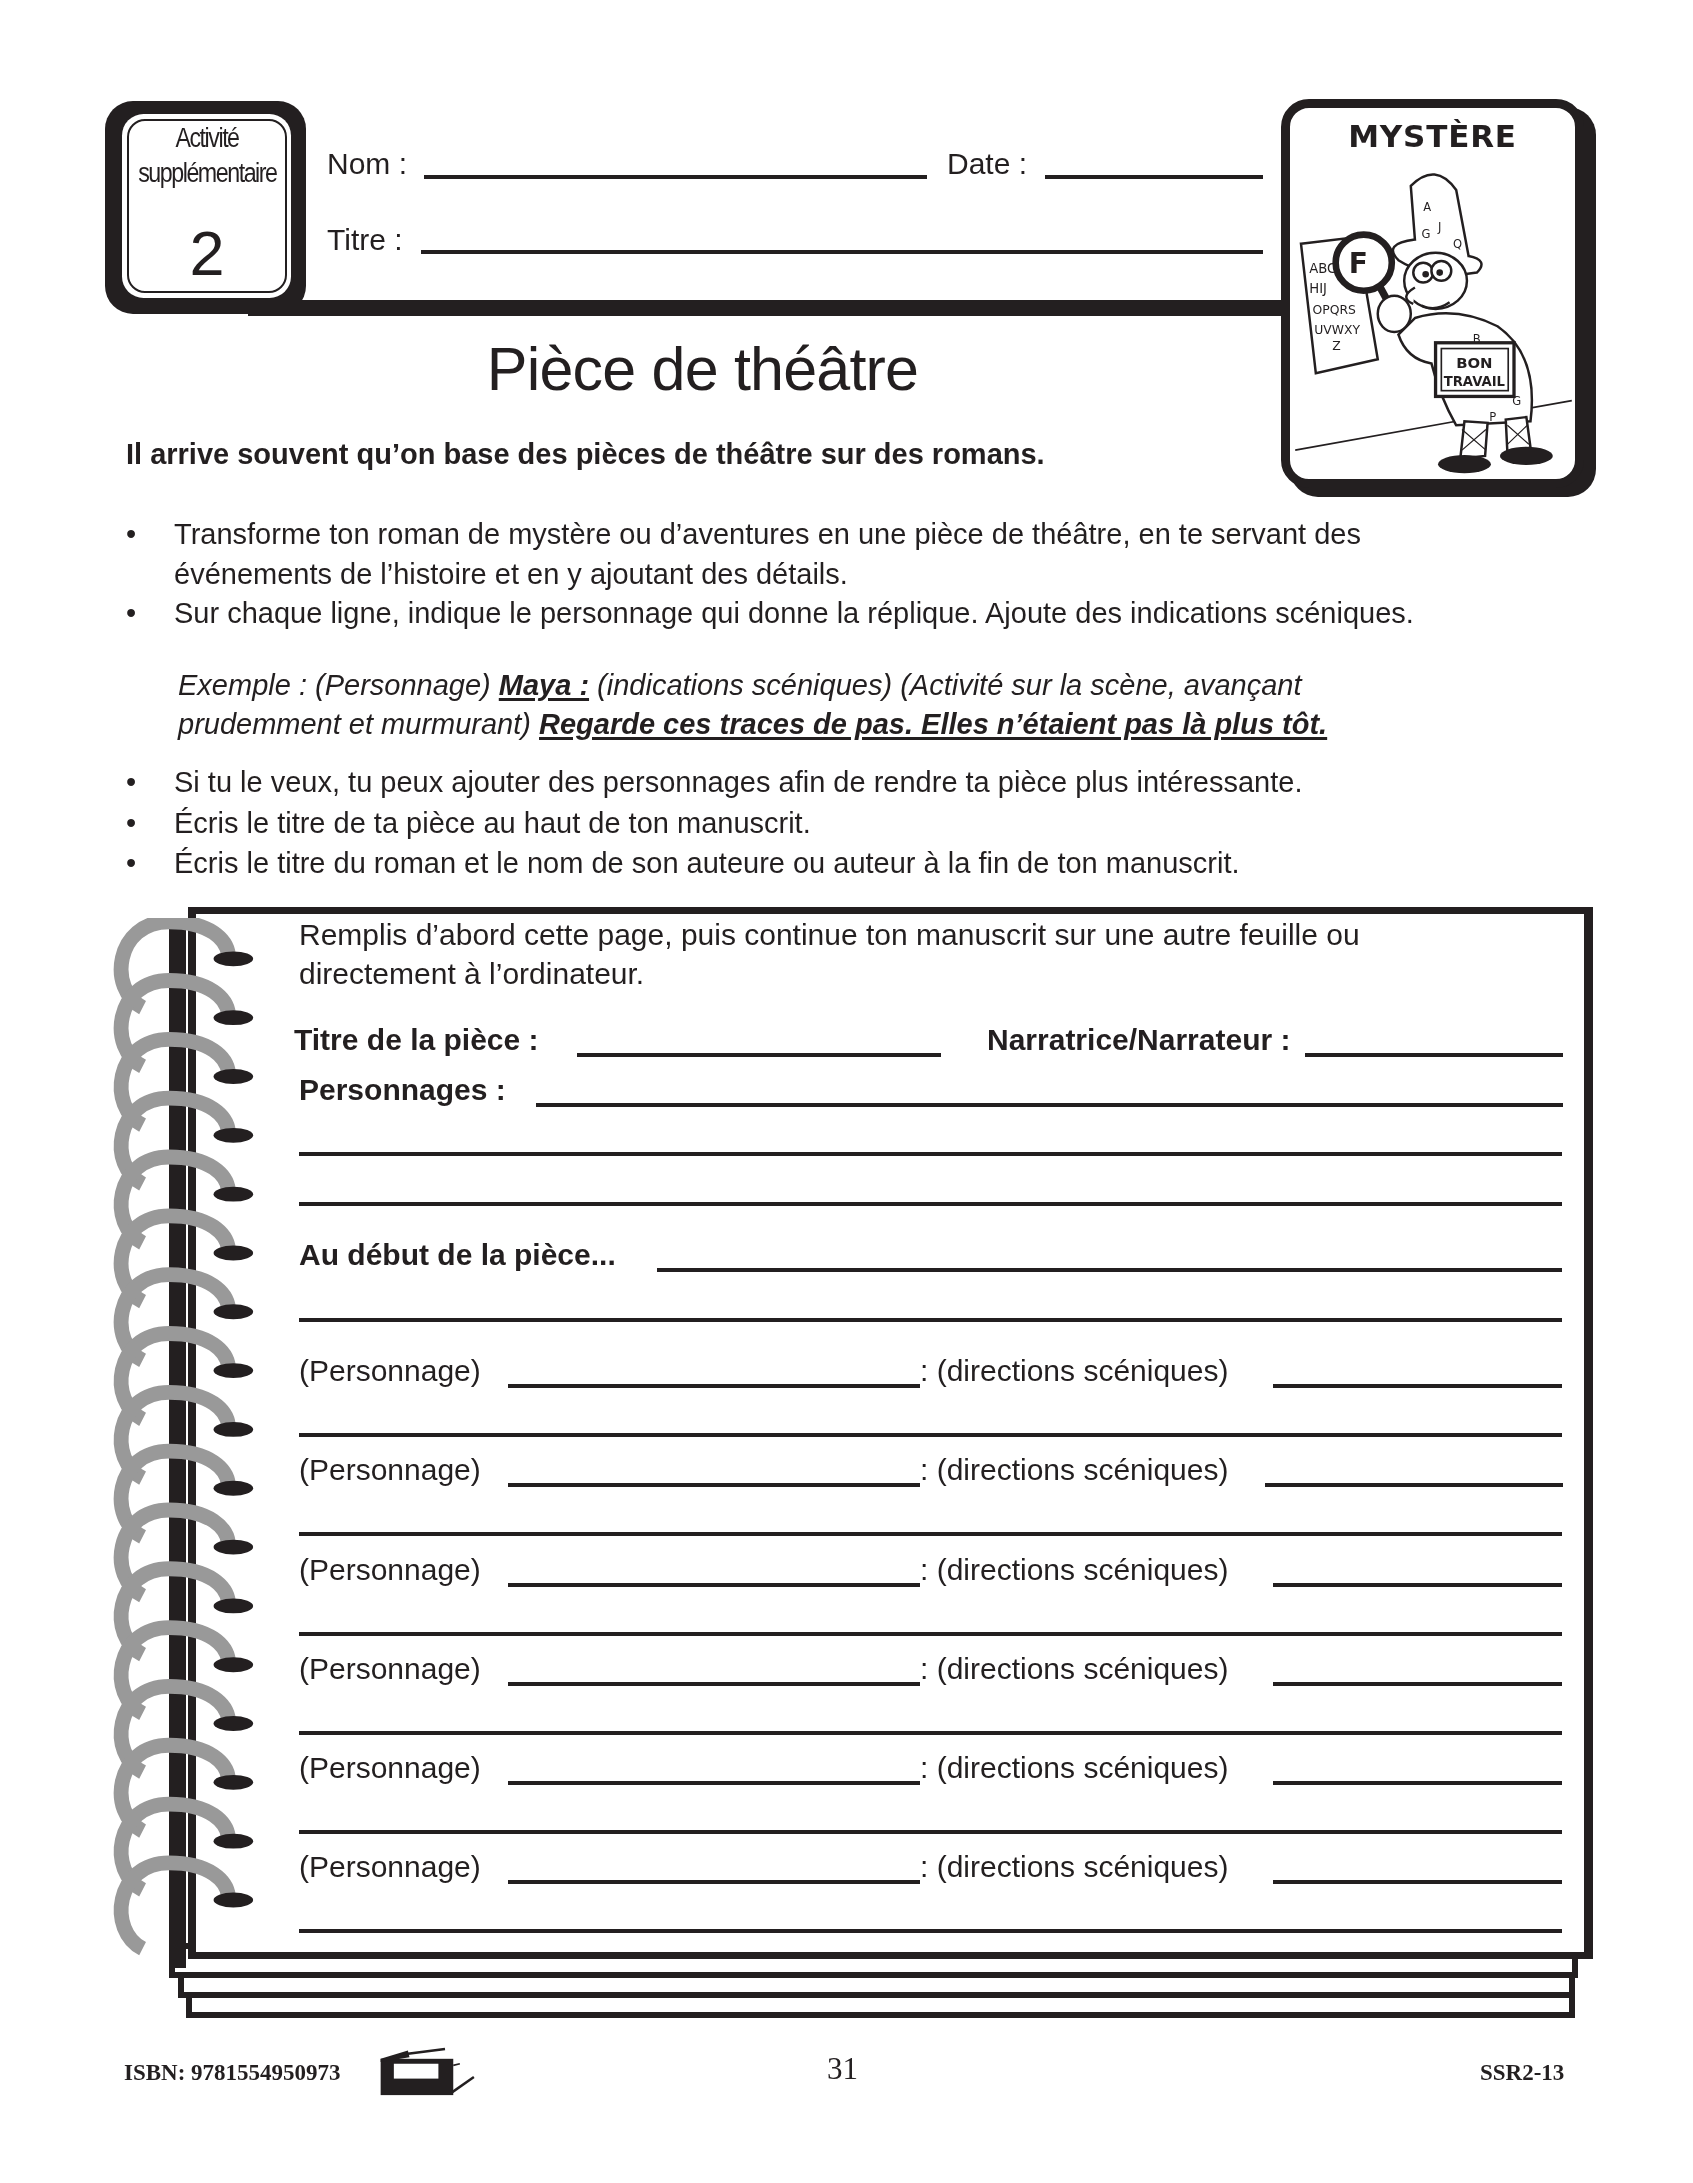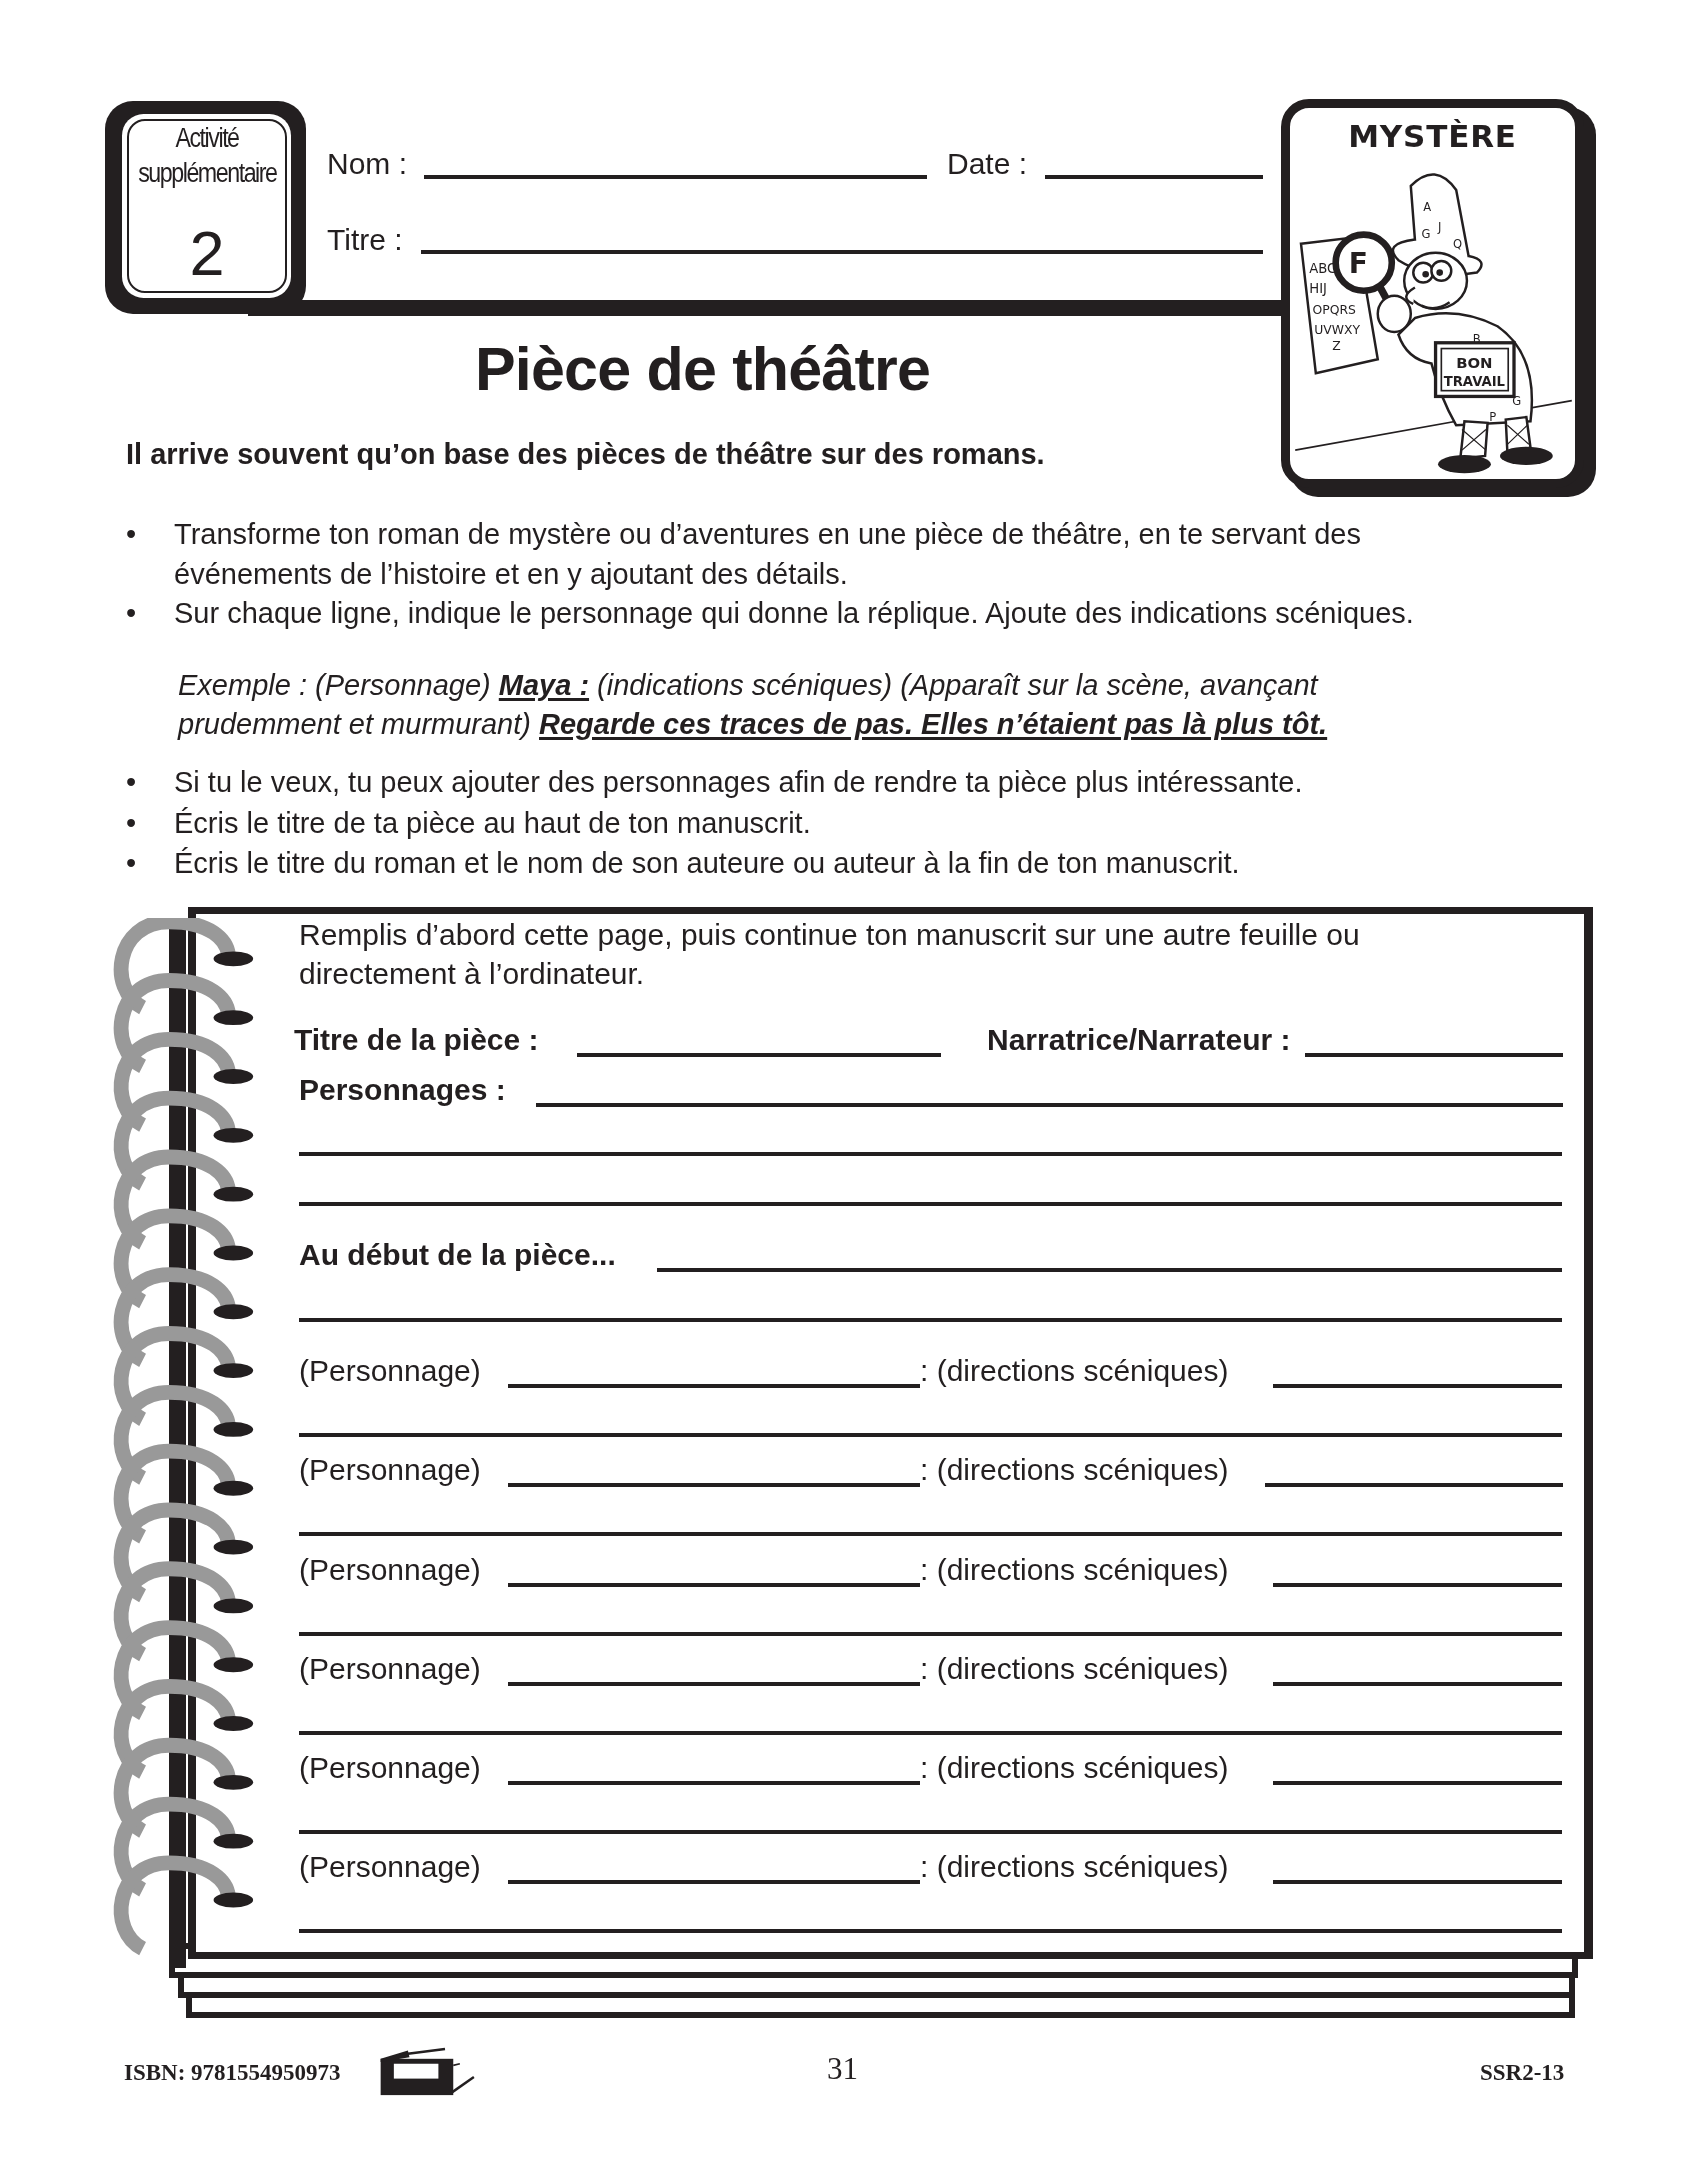--- a/index.html
+++ b/index.html
@@ -18,21 +18,21 @@
     .field-label { font-size: 30px; line-height: 30px; white-space: nowrap; }
     .uline { height: 4.1px; background: #231f20; }
 
     
     .card-shadow { left: 1290px; top: 107px; width: 306px; height: 390px; background: #231f20; border-radius: 28px; }
     .card { left: 1281px; top: 99px; width: 303px; height: 389px; background: #fff; border: 9px solid #231f20; border-radius: 28px; box-sizing: border-box; }
     .card-title { left: 1281px; top: 118px; width: 303px; text-align: center; font-weight: bold; font-size: 31px; letter-spacing: 0.8px; font-family: "DejaVu Sans", sans-serif; }
     .card-art { left: 1291px; top: 157px; width: 285px; height: 322px; }
 
     
-    .page-title { left: 0; width: 1405px; top: 332px; text-align: center; font-weight: bold; font-size: 61px; line-height: 74px; letter-spacing: -0.8px; }
+    .page-title { left: 0; width: 1405px; top: 332px; text-align: center; font-weight: normal; font-size: 61px; line-height: 74px; letter-spacing: -0.8px; }
     .intro { left: 126px; top: 438px; font-weight: bold; font-size: 29px; line-height: 33px; white-space: nowrap; }
     .bullet-list { left: 126px; width: 1471px; }
     .bullet { position: absolute; left: 0; font-size: 29px; line-height: 40px; }
     .bullet .dot { position: absolute; left: 0; top: 0; width: 33px; }
     .bullet .txt { position: absolute; left: 48px; white-space: nowrap; }
     .example { left: 178px; font-style: italic; font-size: 29px; line-height: 40px; white-space: nowrap; }
     .bu { font-weight: bold; text-decoration: underline; text-decoration-thickness: 3.3px; text-underline-offset: 3.3px; }
 
     
     .stack { background: #fff; border: 6.6px solid #231f20; box-sizing: border-box; }
@@ -133,21 +133,21 @@
     <span class="dot">•</span>
     <span class="txt" style="top:0;">Transforme ton roman de mystère ou d’aventures en une pièce de théâtre, en te servant des</span>
     <span class="txt" style="top:40px;">événements de l’histoire et en y ajoutant des détails.</span>
   </div>
   <div class="bullet" style="top:79px;">
     <span class="dot">•</span>
     <span class="txt" style="top:0;">Sur chaque ligne, indique le personnage qui donne la réplique. Ajoute des indications scéniques.</span>
   </div>
 </div>
 
-<div class="abs example" style="top:665px;"><span>Exemple : (Personnage) </span><span class="bu">Maya :</span><span> (indications scéniques) (Apparaît sur la scène, avançant</span></div>
+<div class="abs example" style="top:665px;"><span>Exemple : (Personnage) </span><span class="bu">Maya :</span><span> (indications scéniques) (Activité sur la scène, avançant</span></div>
 <div class="abs example" style="top:704px;"><span>prudemment et murmurant) </span><span class="bu">Regarde ces traces de pas. Elles n’étaient pas là plus tôt.</span></div>
 
 <div class="abs bullet-list" style="top:762px;">
   <div class="bullet" style="top:0;">
     <span class="dot">•</span>
     <span class="txt">Si tu le veux, tu peux ajouter des personnages afin de rendre ta pièce plus intéressante.</span>
   </div>
   <div class="bullet" style="top:41px;">
     <span class="dot">•</span>
     <span class="txt">Écris le titre de ta pièce au haut de ton manuscrit.</span>

